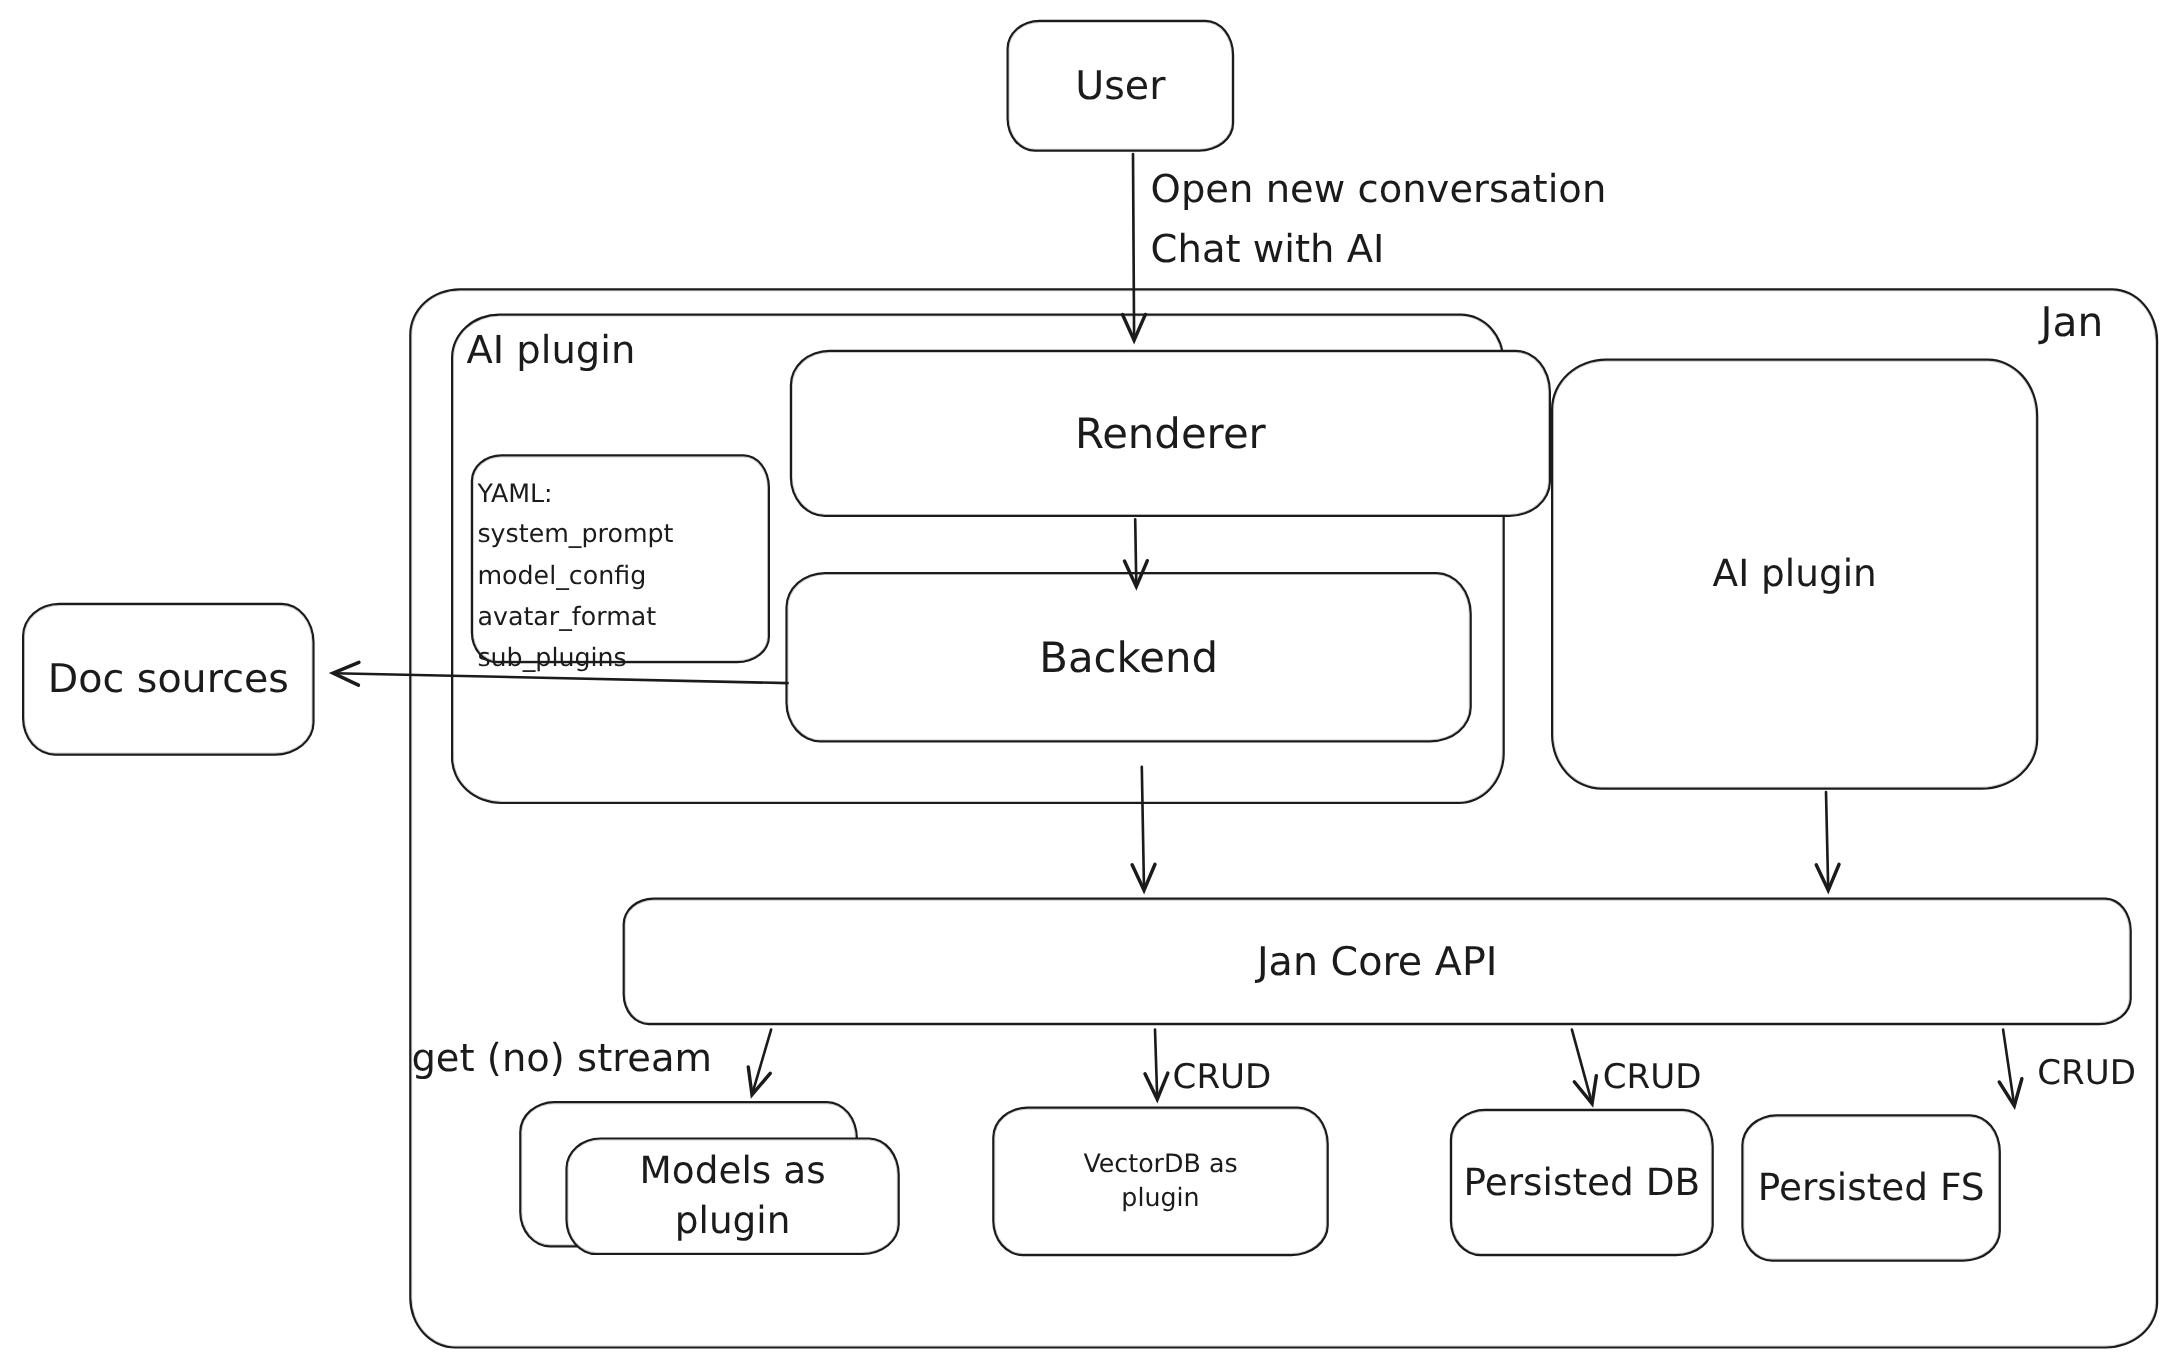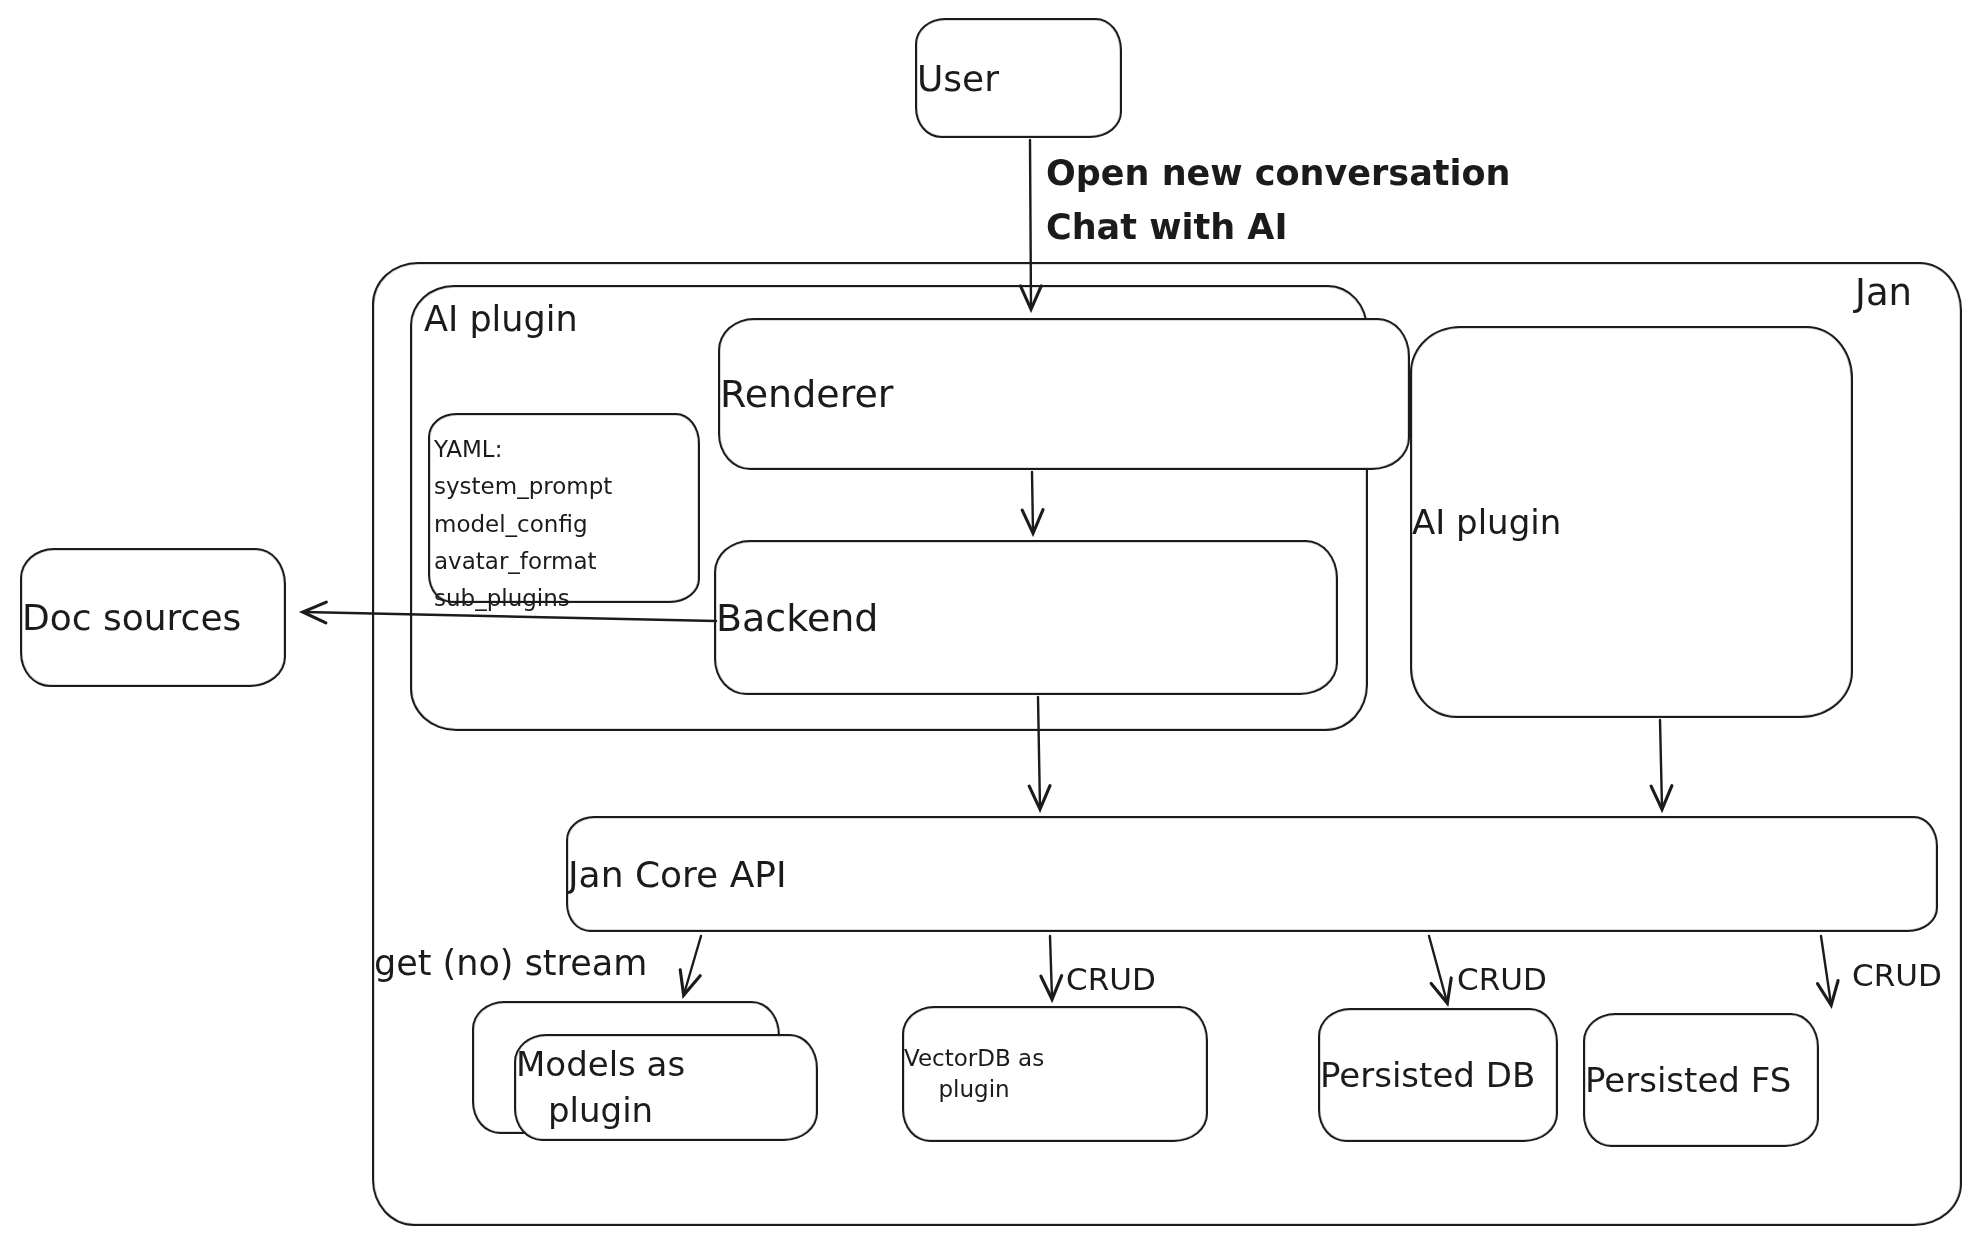--- a/index.html
+++ b/index.html
@@ -15,21 +15,21 @@
     overflow: hidden;
   }
 
   
   .box {
     position: absolute;
     border: 2.6px solid var(--stroke);
     background: var(--bg);
     display: flex;
     align-items: center;
-    justify-content: flex-start;
+    justify-content: center;
     text-align: center;
     box-shadow: 0 0 0 0.8px rgba(27,27,27,0.22) inset;
   }
   .container { background: transparent; }
 
   .edges {
     position: absolute;
     inset: 0;
     pointer-events: none;
     z-index: 30;
@@ -47,33 +47,33 @@
   .z-container { z-index: 5; }
   .z-box { z-index: 10; }
 
   
   .user            { left: 915px;  top: 18px;   width: 207px;  height: 120px; border-radius: 30px 26px 32px 26px / 26px 32px 26px 30px; font-size: 36px; }
   .jan-container   { left: 372px;  top: 262px;  width: 1590px; height: 964px; border-radius: 46px 42px 48px 42px / 42px 48px 42px 46px; }
   .plugin-container{ left: 410px;  top: 285px;  width: 958px;  height: 446px; border-radius: 44px 40px 42px 46px / 40px 44px 46px 42px; }
   .renderer        { left: 718px;  top: 318px;  width: 692px;  height: 152px; border-radius: 36px 32px 38px 32px / 32px 38px 32px 36px; font-size: 38px; }
   .yaml            { left: 428px;  top: 413px;  width: 272px;  height: 190px; border-radius: 28px 24px 30px 24px / 24px 30px 24px 28px; font-size: 23px;
                      display: block; text-align: left; padding: 16px 0 0 4px; line-height: 1.62; }
-  .backend         { left: 714px;  top: 540px;  width: 624px;  height: 155px; border-radius: 36px 32px 38px 32px / 32px 38px 32px 36px; font-size: 38px; }
+  .backend         { left: 714px;  top: 520px;  width: 624px;  height: 155px; border-radius: 36px 32px 38px 32px / 32px 38px 32px 36px; font-size: 38px; }
   .doc-sources     { left: 20px;   top: 548px;  width: 266px;  height: 139px; border-radius: 34px 30px 36px 30px / 30px 36px 30px 34px; font-size: 36px; }
   .plugin-right    { left: 1410px; top: 326px;  width: 443px;  height: 392px; border-radius: 50px 46px 52px 46px / 46px 52px 46px 50px; font-size: 34px; }
   .core-api        { left: 518px;  top: 816px;  width: 1372px; height: 116px; border-radius: 28px 24px 30px 24px / 24px 30px 24px 28px; font-size: 36px; margin-left: 48px; }
   .models-back     { left: 472px;  top: 1001px; width: 308px;  height: 133px; border-radius: 32px 28px 34px 28px / 28px 34px 28px 32px; }
   .models-front    { left: 514px;  top: 1034px; width: 304px;  height: 107px; border-radius: 32px 28px 34px 28px / 28px 34px 28px 32px; font-size: 34px; line-height: 1.35; }
   .vectordb        { left: 902px;  top: 1006px; width: 306px;  height: 136px; border-radius: 32px 28px 34px 28px / 28px 34px 28px 32px; font-size: 23px; line-height: 1.35; }
   .persisted-db    { left: 1318px; top: 1008px; width: 240px;  height: 134px; border-radius: 32px 28px 34px 28px / 28px 34px 28px 32px; font-size: 34px; }
   .persisted-fs    { left: 1583px; top: 1013px; width: 236px;  height: 134px; border-radius: 32px 28px 34px 28px / 28px 34px 28px 32px; font-size: 34px; }
 
   .jan-label       { left: 1855px; top: 270px;  font-size: 37px; }
   .plugin-label    { left: 424px;  top: 298px;  font-size: 35px; }
-  .user-edge-label { left: 1046px; top: 146px;  font-size: 35px; line-height: 1.55; font-weight: bold; }
+  .user-edge-label { left: 1046px; top: 146px;  font-size: 35px; line-height: 1.55; }
   .stream-label    { left: 374px;  top: 942px;  font-size: 35px; }
   .crud-1          { left: 1066px; top: 960px;  font-size: 31px; }
   .crud-2          { left: 1457px; top: 960px;  font-size: 31px; }
   .crud-3          { left: 1852px; top: 956px;  font-size: 31px; }
 
   .yaml .yline { display: block; }
 </style>
 </head>
 <body>
 

